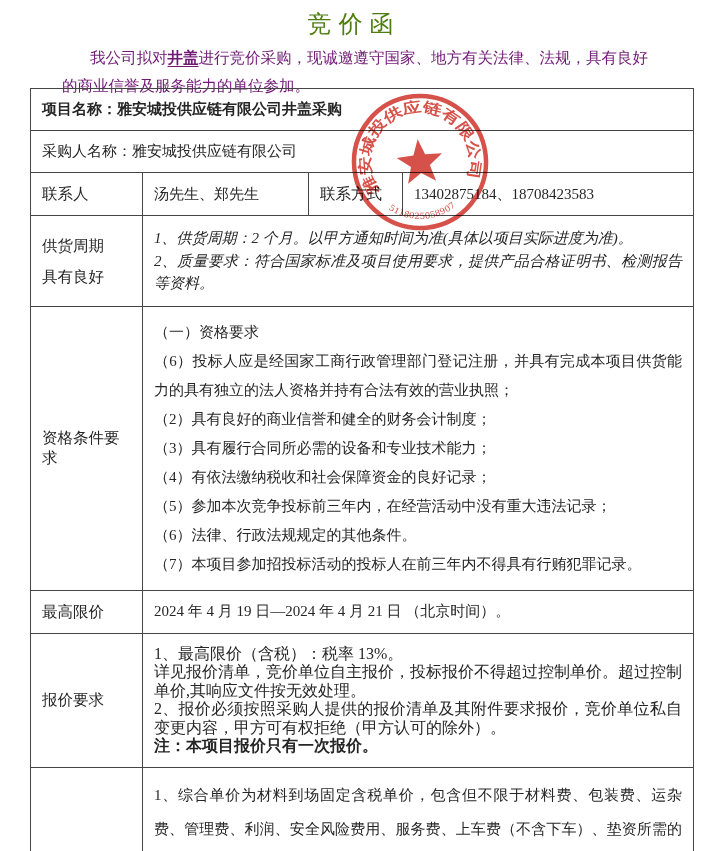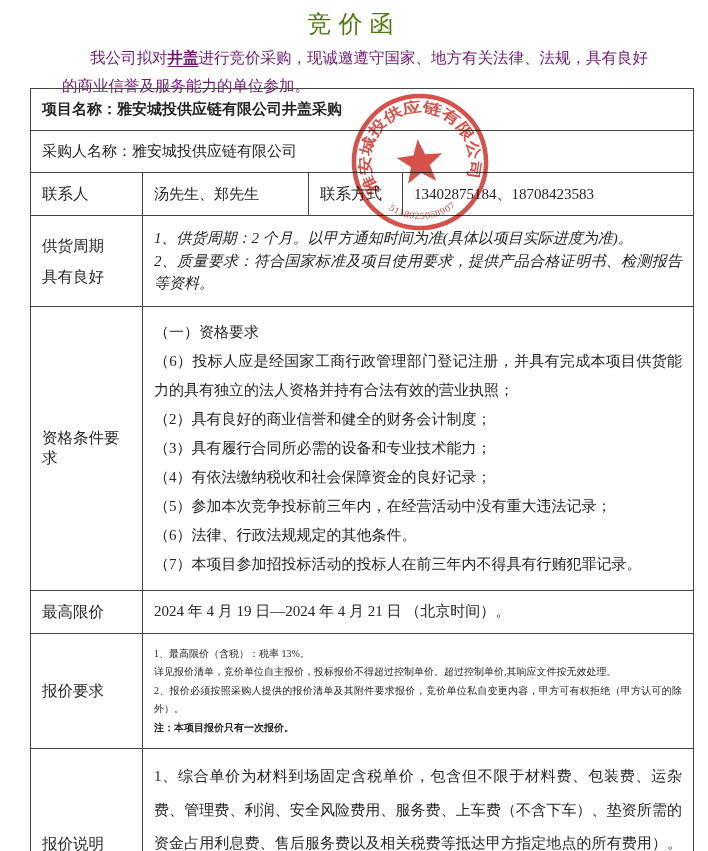--- a/index.html
+++ b/index.html
@@ -57,21 +57,21 @@
   .r5{ height:64px; }
   .r6{ height:265px; }
   .r7{ height:31px; }
   .r8{ height:113px; }
   .r9{ height:135px; }
   .vtop{ vertical-align:top; }
   .scope-content{ padding-top:10px; line-height:22px; }
   .supply-content{ padding-top:5px; line-height:22.5px; text-align:justify;font-style:italic; }
   .qual-content{ padding-top:5px; line-height:29px; text-align:justify; }
   .qual-content p{ margin:0; }
-  .quote-req{ padding-top:3px; line-height:18.6px; font-size:10px; text-align:justify; }
+  .quote-req{ padding-top:3px; line-height:18.6px; font-size:16px; text-align:justify; }
   .quote-req p{ margin:0; }
   .quote-desc{ padding-top:13px; line-height:33.5px; text-align:justify; }
   .lbl-top{ vertical-align:top; padding-top:26px; }
   .phone{ padding-left:14px; }
   
   .seal{
     position:absolute;
     left:344px; top:86px;
     width:152px; height:152px;
     mix-blend-mode:multiply;

